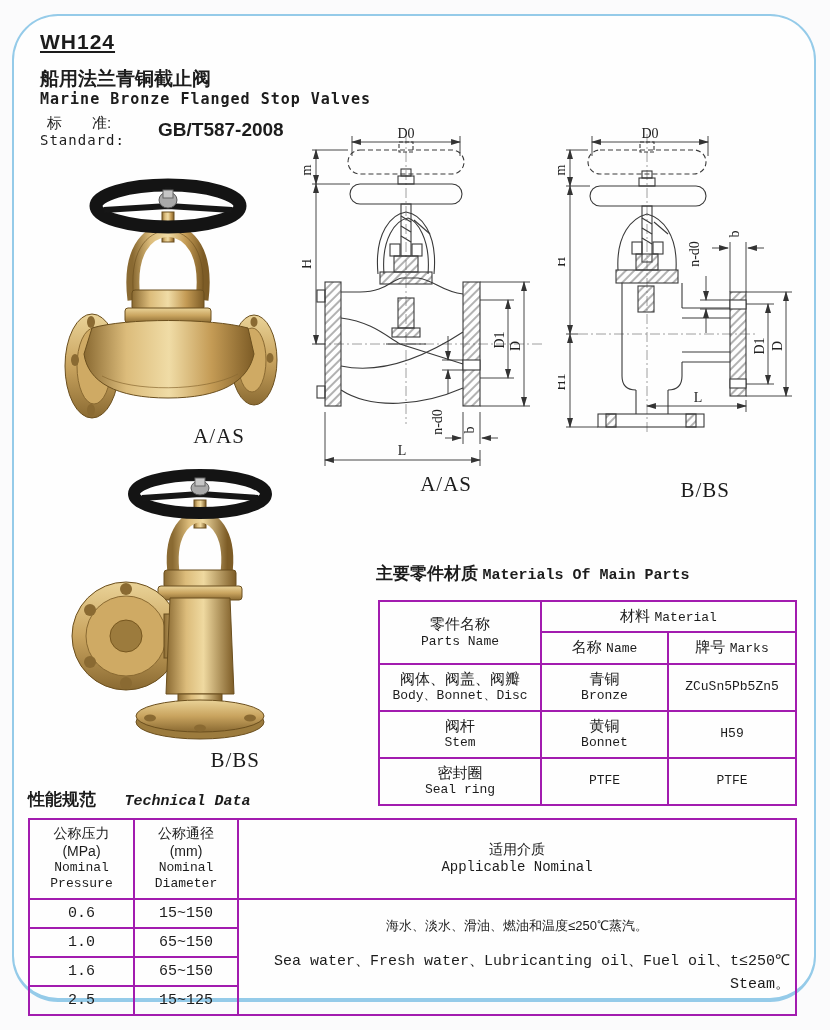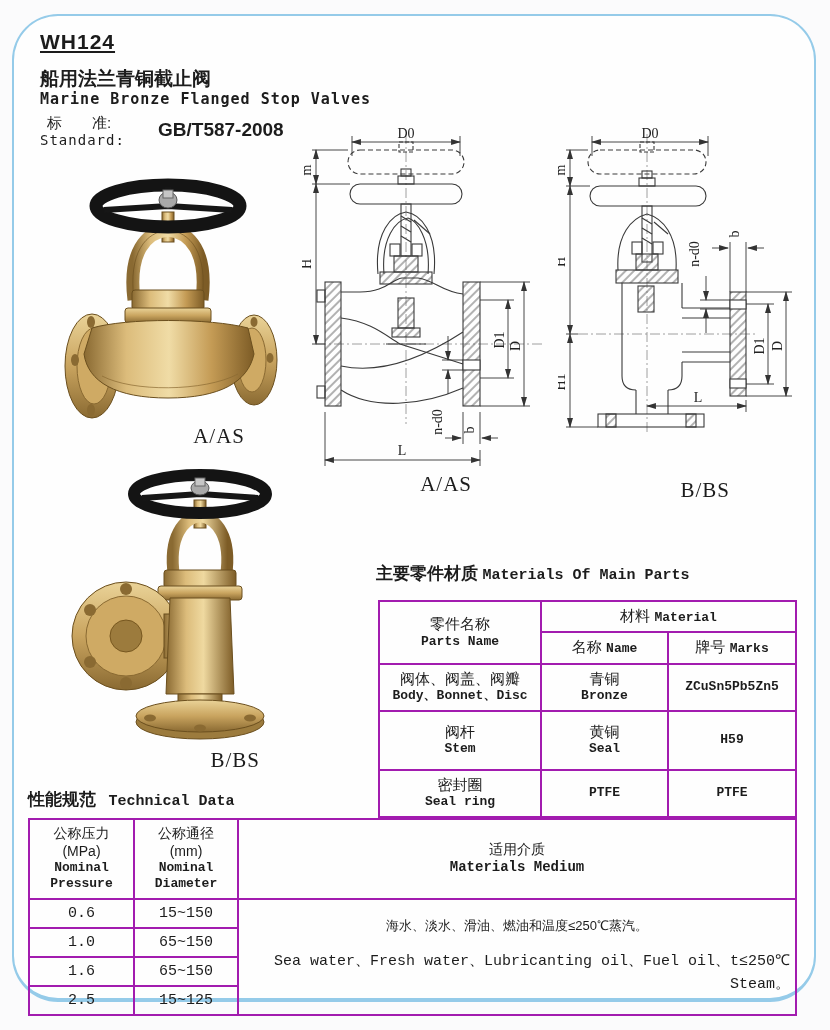--- a/index.html
+++ b/index.html
@@ -19,26 +19,26 @@
   .title-en{left:40px;top:90px;font-size:15px;font-weight:bold;font-family:"DejaVu Sans Mono",monospace;letter-spacing:1px;}
   .std-cn{left:47px;top:114px;font-size:15px;}
   .std-en{left:40px;top:132px;font-size:14px;font-family:"DejaVu Sans Mono",monospace;letter-spacing:1px;}
   .std-val{left:158px;top:119px;font-size:19px;font-weight:bold;}
   .caption{font-family:"Liberation Serif",serif;font-size:21px;letter-spacing:1px;text-align:right;width:140px;}
   .sec-title-cn{font-size:17px;font-weight:bold;}
   .sec-title-en{font-size:15px;font-weight:bold;font-family:"Liberation Mono",monospace;text-align:center;}
   table{border-collapse:collapse;table-layout:fixed;}
   td{border:2px solid #a21caf;text-align:center;vertical-align:middle;padding:5px;}
   .cn-line{font-size:15px;line-height:1.25;}
-  .en-line{font-family:"Liberation Mono",monospace;font-size:13px;line-height:1.25;font-weight:bold;}
+  .en-line{font-family:"Liberation Mono",monospace;font-size:13px;line-height:1.25;}
   .mono15{font-family:"Liberation Mono",monospace;font-size:15px;}
   .cellline:empty{display:none;}
   .medium-cn{font-size:13px;text-align:center;margin-bottom:16px;}
   .medium-en{font-family:"Liberation Mono",monospace;font-size:15px;text-align:right;padding-left:8px;line-height:1.5;}
-  .h23{height:23px}.h22{height:22px}.h45{height:45px}.h47{height:59px}.h46{height:46px}
+  .h23{height:23px}.h22{height:22px}.h45{height:45px}.h47{height:47px}.h46{height:46px}
   svg text{font-family:"Liberation Serif",serif;font-size:14px;fill:#222;}
 </style>
 </head>
 <body>
 
 <div class="abs frame"></div>
 
 <div class="abs model">WH124</div>
 <div class="abs title-cn">船用法兰青铜截止阀</div>
 <div class="abs title-en">Marine Bronze Flanged Stop Valves</div>
@@ -361,62 +361,62 @@
     </td>
     <td class="en-line">ZCuSn5Pb5Zn5</td>
   </tr>
   <tr class="h47">
     <td>
       <div class="cn-line cellline">阀杆</div>
       <div class="en-line cellline">Stem</div>
     </td>
     <td>
       <div class="cn-line cellline">黄铜</div>
-      <div class="en-line cellline">Seal</div>
+      <div class="en-line cellline">Bonnet</div>
     </td>
     <td class="en-line">H59</td>
   </tr>
   <tr class="h45">
     <td>
       <div class="cn-line cellline">密封圈</div>
       <div class="en-line cellline">Seal ring</div>
     </td>
     <td>
 
       <div class="en-line cellline">PTFE</div>
     </td>
     <td class="en-line">PTFE</td>
   </tr>
 </tbody>
   </table>
 
 <div class="abs" style="left:28px;top:788px;">
   <span class="sec-title-cn">性能规范</span>
-  <span class="sec-title-en" style="margin-left:8px;">Technical Data</span>
+  <span class="sec-title-en" style="margin-left:24px;font-style:italic;">Technical Data</span>
 </div>
 
 <table class="abs" style="left:28px;top:818px;width:767px;">
   <colgroup>
       <col style="width:105px">
       <col style="width:104px">
       <col style="width:558px">
     </colgroup>
   <tbody>
       <tr class="h46">
     <td>
       <div class="cn-line cellline" style="font-size:14px">公称压力 (MPa)</div>
       <div class="en-line cellline">Nominal Pressure</div>
     </td>
     <td>
       <div class="cn-line cellline" style="font-size:14px">公称通径 (mm)</div>
       <div class="en-line cellline">Nominal Diameter</div>
     </td>
     <td>
       <div class="cn-line cellline" style="font-size:14px">适用介质</div>
-      <div class="en-line cellline" style="font-size:14px">Materials Medium</div>
+      <div class="en-line cellline" style="font-size:14px">Applicable Nominal</div>
     </td>
   </tr>
   <tr class="h23">
     <td class="mono15">0.6</td>
     <td class="mono15">15~150</td>
     <td rowspan="4">
       <div class="medium-cn">海水、淡水、滑油、燃油和温度≤250℃蒸汽。</div>
       <div class="medium-en">Sea water、Fresh water、Lubricanting oil、Fuel oil、t≤250℃ Steam。</div>
     </td>
   </tr>

